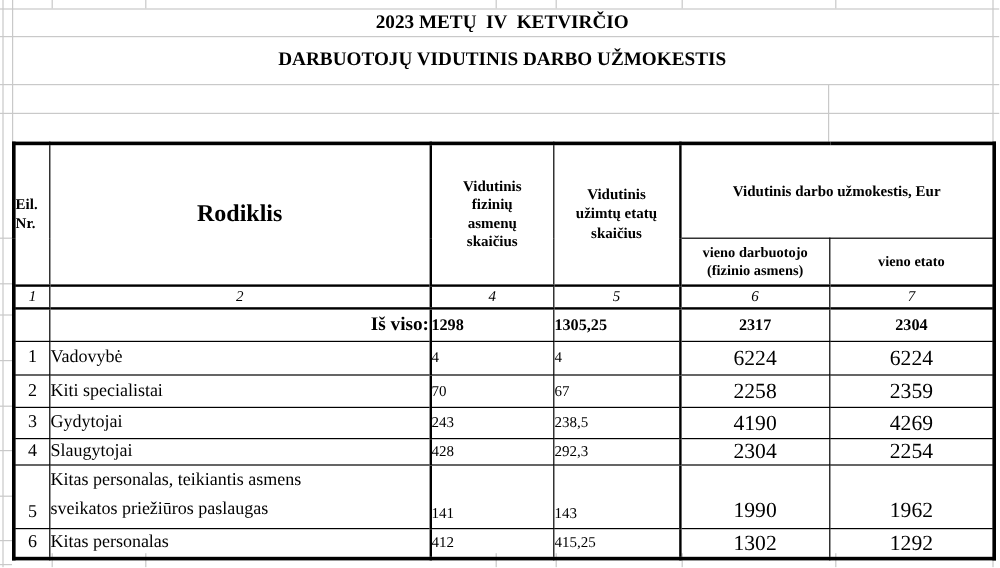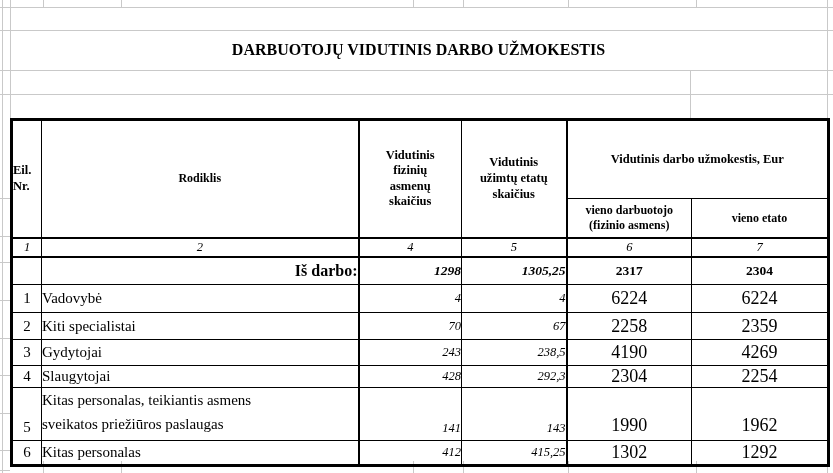--- a/index.html
+++ b/index.html
@@ -41,21 +41,21 @@
   }
   table.salary th, table.salary td {
     border: 1px solid #000;
     padding: 0;
     overflow: hidden;
     vertical-align: middle;
   }
   .bl2 { border-left: 2px solid #000 !important; }
 
   th.eil   { font-size: 12.5px; font-weight: bold; text-align: left; padding-left: 4px; white-space: pre-line; line-height: 1.25; }
-  th.rod   { font-size: 12px; font-weight: bold; text-align: center; }
+  th.rod   { font-size: 20px; font-weight: bold; text-align: center; }
   th.c45   { font-size: 12.5px; font-weight: bold; text-align: center; line-height: 1.25; }
   th.grp   { font-size: 12.5px; font-weight: bold; text-align: center; margin-left: 43px; }
   th.sub   { font-size: 12px;  font-weight: bold; text-align: center; line-height: 1.2; padding: 0 2px; }
   .hdr-narrow { display: inline-block; }
   .w72 { max-width: 72px; }
   .w85 { max-width: 85px; }
 
   tr.nums td {
     font-style: italic;
     font-size: 12.5px;
@@ -63,21 +63,21 @@
     border-top: 2px solid #000;
     border-bottom: 2px solid #000;
   }
 
   tr.total td { font-weight: bold; }
   td.total-label { font-size: 16px; text-align: right; padding-right: 4px; }
   tr.total td.v45, tr.total td.v67 { font-size: 13.5px; }
 
   td.nr    { font-size: 15px; text-align: center; }
   td.label { font-size: 15px; text-align: left; padding-left: 4px; white-space: pre-line; margin-top: 20px; }
-  td.v45   { font-size: 12.5px; text-align: right; padding-right: 5px; font-style: italic; }
+  td.v45   { font-size: 12.5px; padding-right: 5px; }
   td.v67   { font-size: 18px; text-align: center; }
 
   tr.tall td { vertical-align: bottom; padding-bottom: 4px; }
   tr.tall td.label { line-height: 24px; }
 </style>
 </head>
 <body>
 
 <div class="screen">
 
@@ -107,20 +107,21 @@
       <div class="gl" style="left: 413px; top: 0px; width: 1px; height: 7px;"></div>
       <div class="gl" style="left: 413px; top: 461px; width: 1px; height: 12px;"></div>
       <div class="gl" style="left: 463px; top: 0px; width: 1px; height: 7px;"></div>
       <div class="gl" style="left: 463px; top: 461px; width: 1px; height: 12px;"></div>
       <div class="gl" style="left: 568px; top: 0px; width: 1px; height: 7px;"></div>
       <div class="gl" style="left: 568px; top: 461px; width: 1px; height: 12px;"></div>
       <div class="gl" style="left: 696px; top: 0px; width: 1px; height: 7px;"></div>
       <div class="gl" style="left: 696px; top: 461px; width: 1px; height: 12px;"></div>
     </div>
 
+  <div class="title-line title1">2023 METŲ  IV  KETVIRČIO</div>
   <div class="title-line title2">DARBUOTOJŲ VIDUTINIS DARBO UŽMOKESTIS</div>
 
   <table class="salary">
     <colgroup>
       <col style="width:30px">
       <col style="width:317px">
       <col style="width:103px">
       <col style="width:105px">
       <col style="width:125px">
       <col style="width:137px">
@@ -143,21 +144,21 @@
         <td>2</td>
         <td class="bl2">4</td>
         <td>5</td>
         <td class="bl2">6</td>
         <td>7</td>
       </tr>
     </thead>
     <tbody id="table-body">
       <tr class="total" style="height:28px">
         <td class="nr"></td>
-        <td class="total-label">Iš darbo:</td>
+        <td class="total-label">Iš viso:</td>
         <td class="v45 bl2">1298</td>
         <td class="v45">1305,25</td>
         <td class="v67 bl2">2317</td>
         <td class="v67">2304</td>
       </tr>
     <tr class="datarow" style="height: 28px;">
           <td class="nr">1</td>
           <td class="label">Vadovybė</td>
           <td class="v45 bl2">4</td>
           <td class="v45">4</td>

